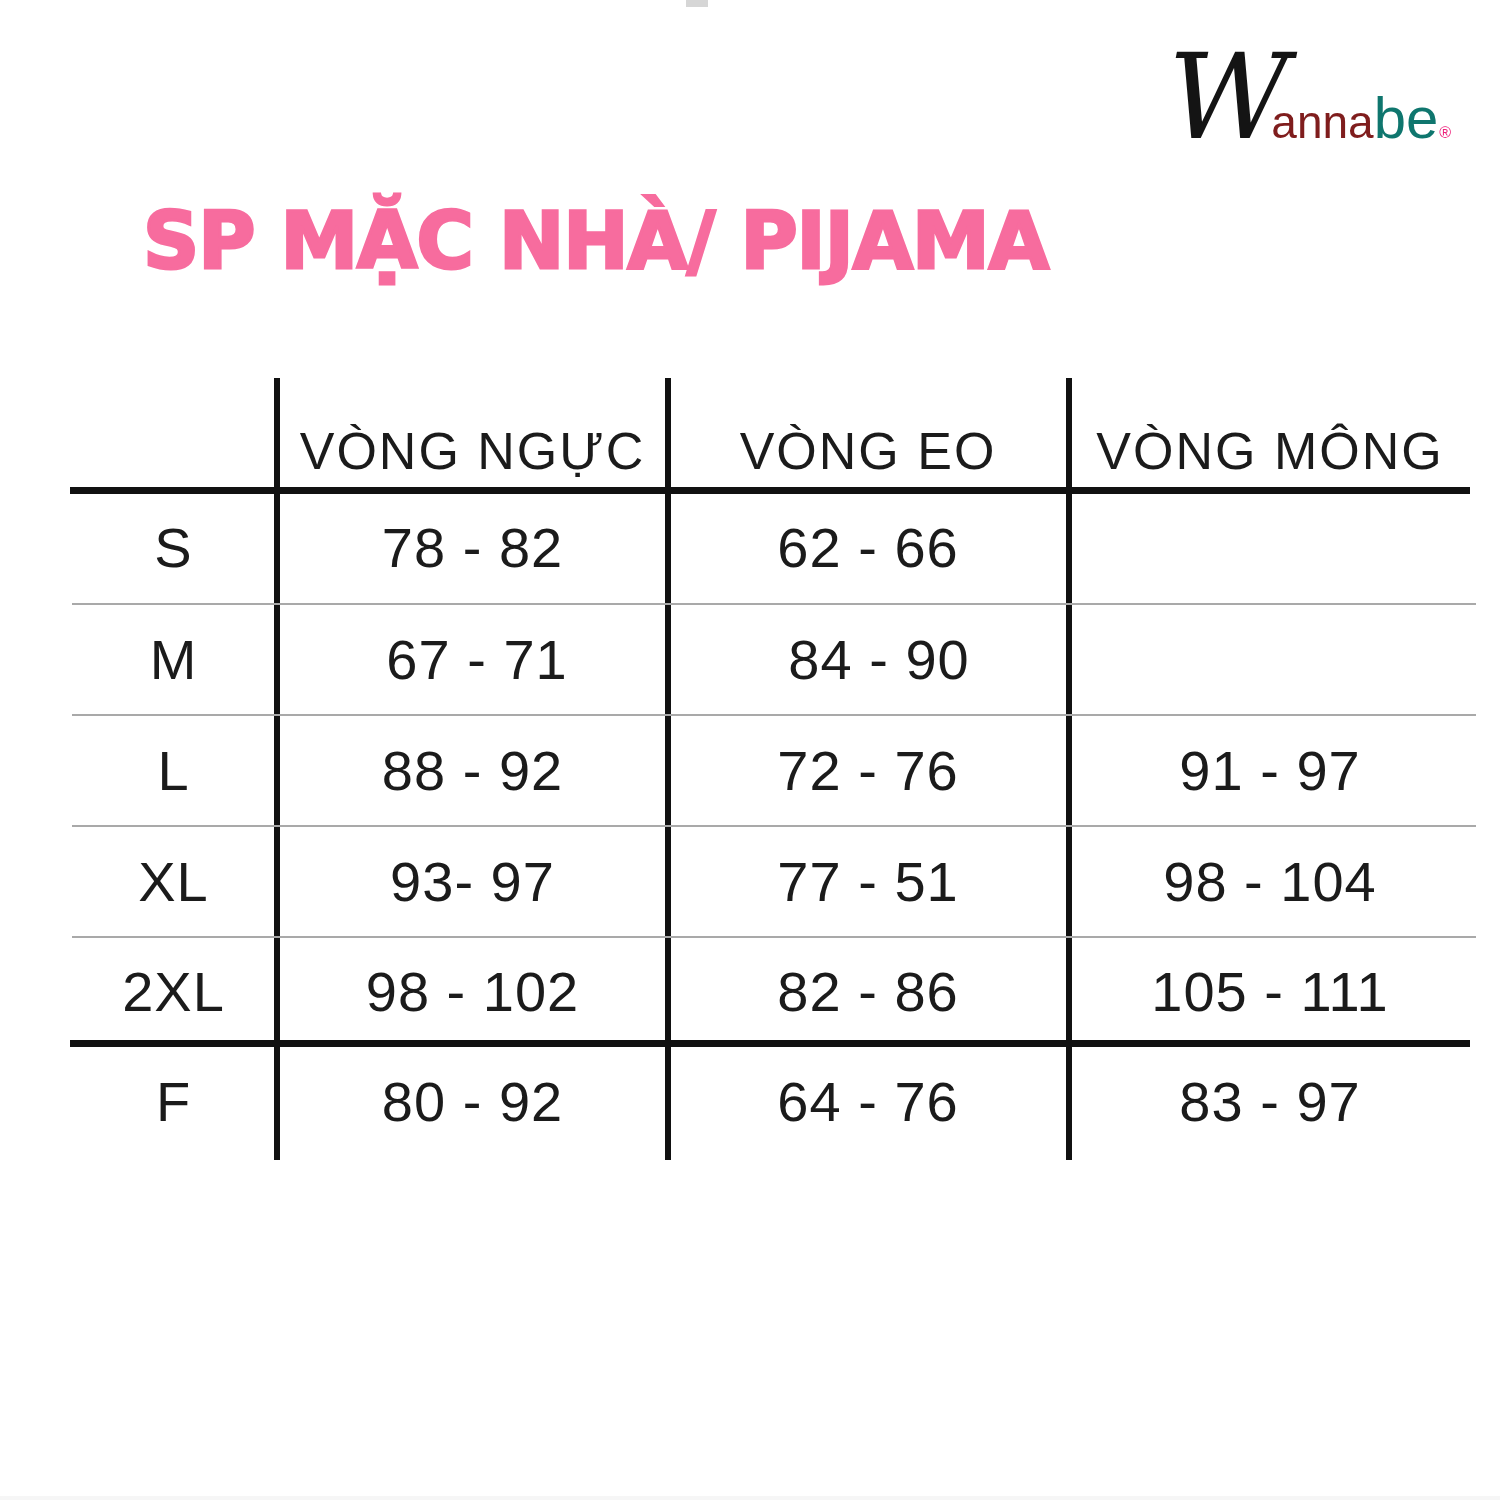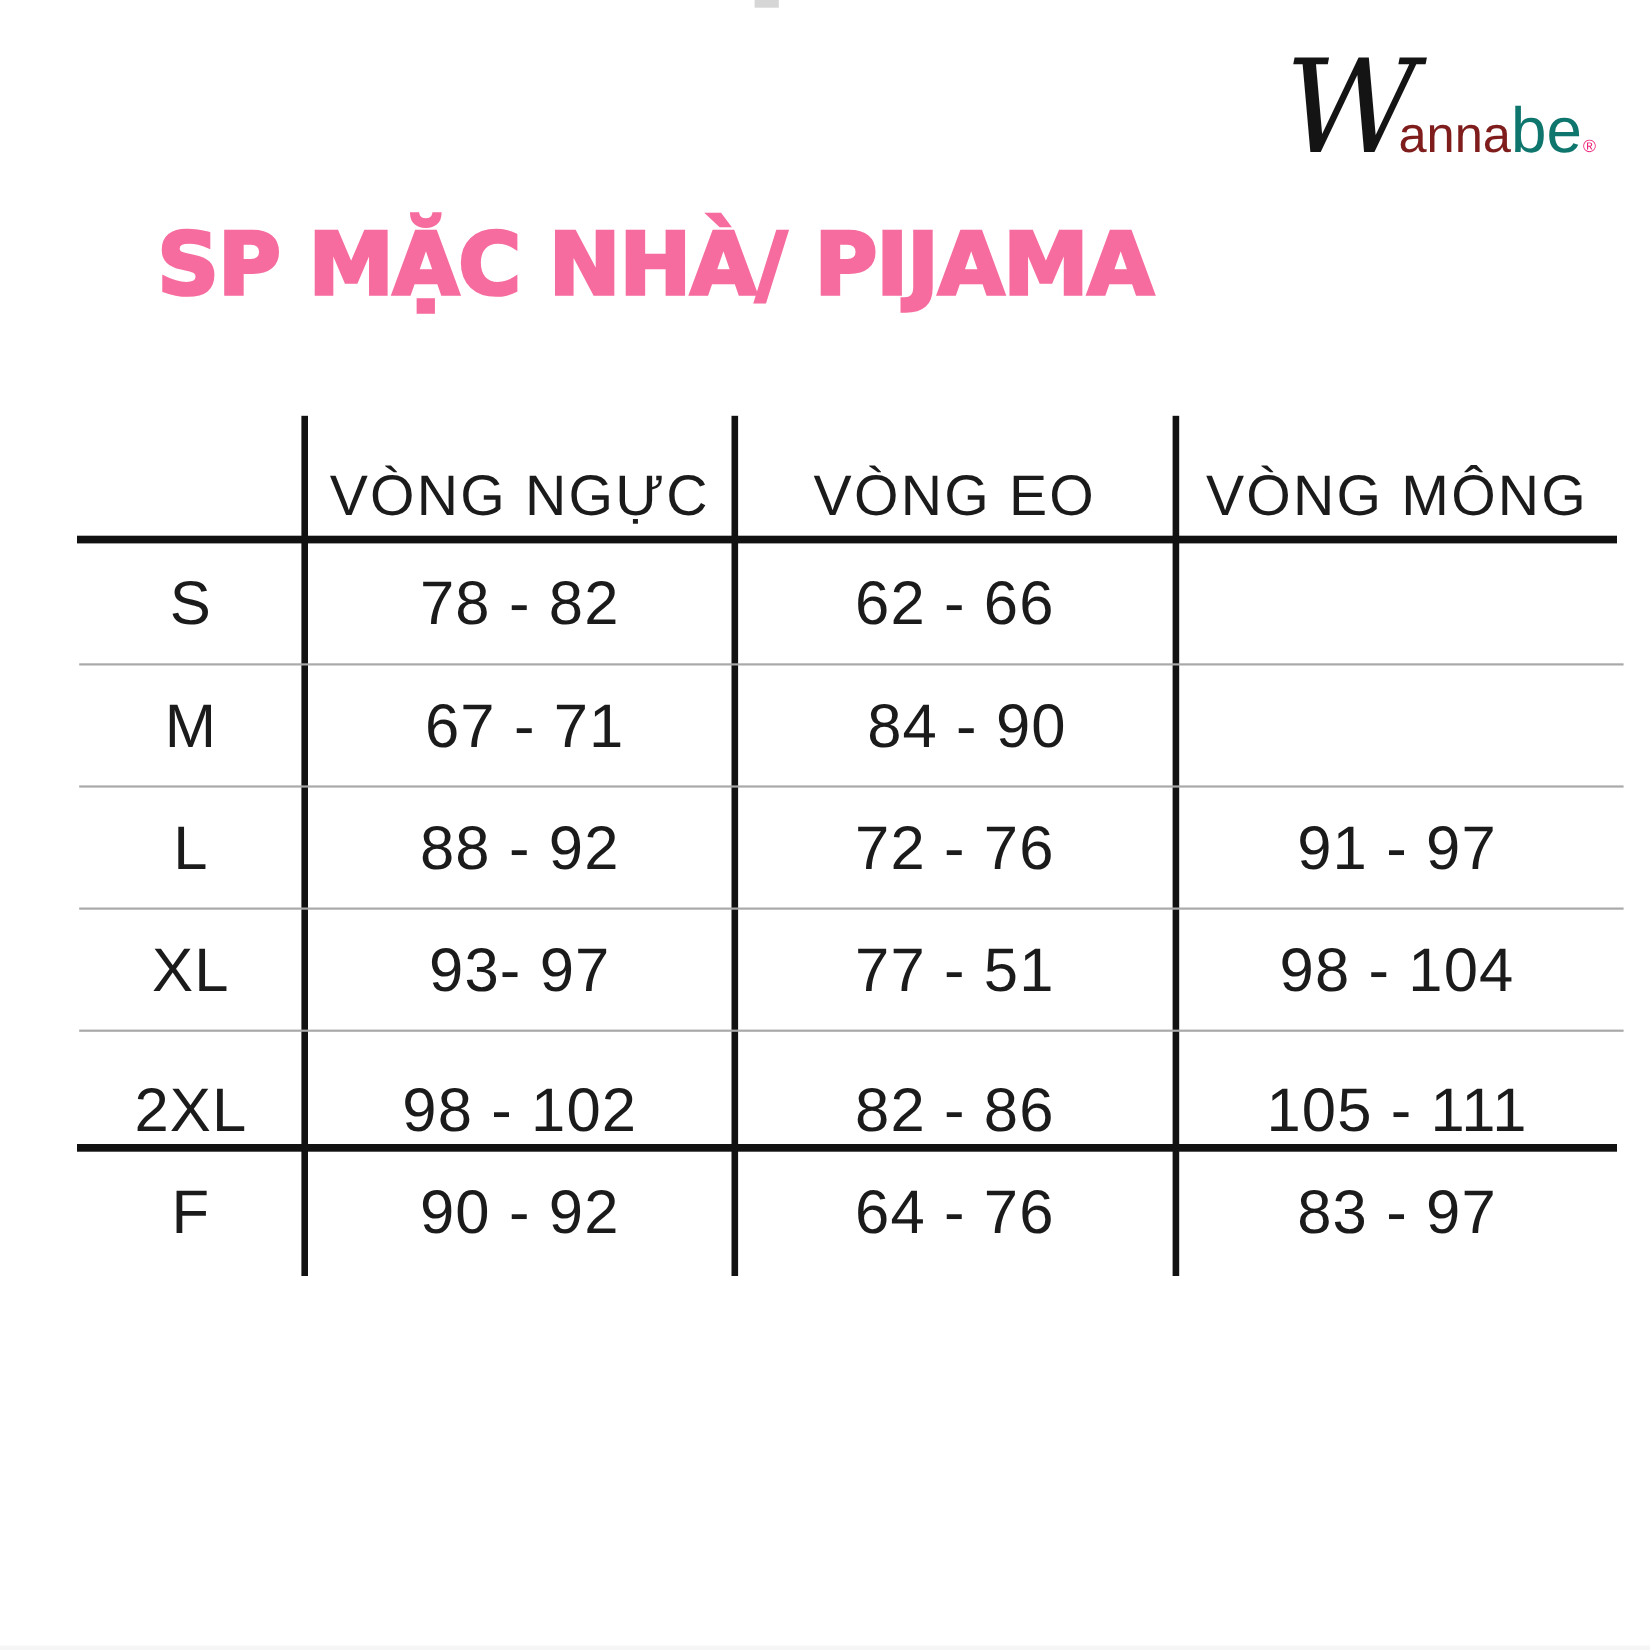--- a/index.html
+++ b/index.html
@@ -100,30 +100,30 @@
       <div class="tcell c3 num-cell">91 - 97</div>
     </div>
 
     <div class="trow" style="top:826px;height:111px;">
       <div class="tcell c0 size-cell">XL</div>
       <div class="tcell c1 num-cell">93- 97</div>
       <div class="tcell c2 num-cell">77 - 51</div>
       <div class="tcell c3 num-cell">98 - 104</div>
     </div>
 
-    <div class="trow" style="top:937px;height:108px;margin-top:17px;">
+    <div class="trow" style="top:937px;height:108px;">
       <div class="tcell c0 size-cell">2XL</div>
       <div class="tcell c1 num-cell">98 - 102</div>
       <div class="tcell c2 num-cell">82 - 86</div>
       <div class="tcell c3 num-cell">105 - 111</div>
     </div>
 
     <div class="trow" style="top:1045px;height:112px;">
       <div class="tcell c0 size-cell">F</div>
-      <div class="tcell c1 num-cell">90 - 92</div>
+      <div class="tcell c1 num-cell">80 - 92</div>
       <div class="tcell c2 num-cell">64 - 76</div>
       <div class="tcell c3 num-cell">83 - 97</div>
     </div>
 
     <div class="vline" style="left:274px;"></div>
     <div class="vline" style="left:665px;"></div>
     <div class="vline" style="left:1066px;"></div>
 
     <div class="hline-thick" style="top:487px;"></div>
     <div class="hline-thick" style="top:1040px;"></div>

